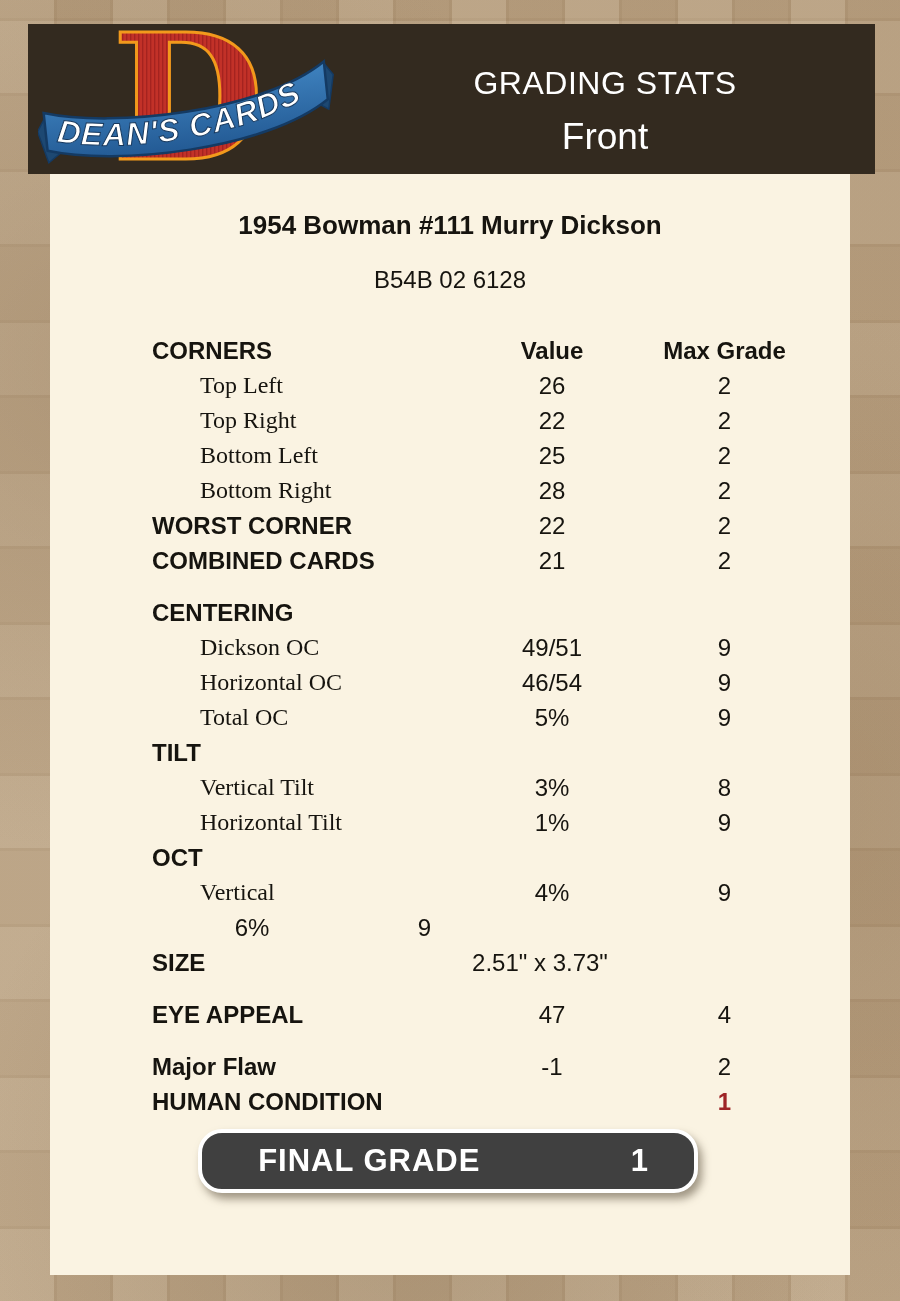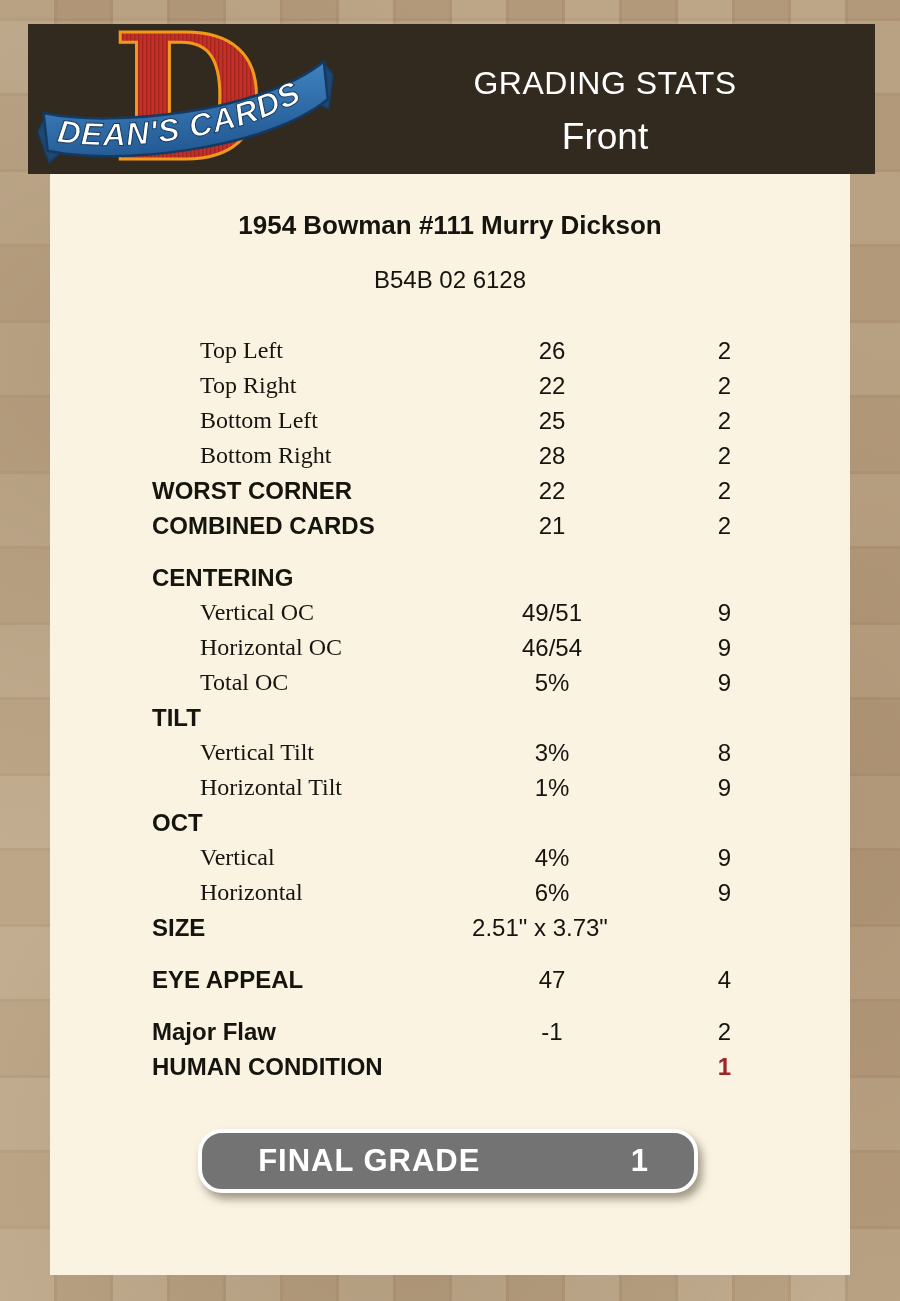--- a/index.html
+++ b/index.html
@@ -44,21 +44,21 @@
   .trow.indent .cell-label{padding-left:48px;font-family:Liberation Serif, serif;}
   .cell-value{width:200px;text-align:center;}
   .cell-max{width:145px;text-align:center;}
   .trow.hdr .cell{font-weight:bold;}
   .trow.bold .cell-label{font-weight:bold;}
   .trow.size .cell-value{transform:translateX(-12px);}
   .cell-max.red{color:#9e2426;font-weight:bold;}
   
   .final-grade{
     position:absolute;left:148px;top:955px;width:500px;height:64px;box-sizing:border-box;
-    background:#737373;border:4px solid #ffffff;border-radius:24px;
+    background:#404040;border:4px solid #ffffff;border-radius:24px;
     box-shadow:4px 6px 8px rgba(110,100,82,0.65);
     cursor:pointer;
   }
   .fg-label{
     position:absolute;left:0;top:0;width:68%;height:56px;line-height:56px;
     text-align:center;color:#ffffff;font-size:31px;font-weight:bold;letter-spacing:1px;
   }
   .fg-value{
     position:absolute;right:46px;top:0;height:56px;line-height:56px;
     color:#ffffff;font-size:31px;font-weight:bold;
@@ -96,20 +96,25 @@
     <div class="ht1">GRADING STATS</div>
     <div class="ht2">Front</div>
   </div>
 </div>
 
 <div class="panel">
   <div class="card-title">1954 Bowman #111 Murry Dickson</div>
   <div class="card-code">B54B 02 6128</div>
 
   <div class="grades-table" id="rows">
+      <div class="trow hdr">
+        <div class="cell cell-label">CORNERS</div>
+        <div class="cell cell-value">Value</div>
+        <div class="cell cell-max">Max Grade</div>
+      </div>
       <div class="trow indent">
         <div class="cell cell-label">Top Left</div>
         <div class="cell cell-value">26</div>
         <div class="cell cell-max">2</div>
       </div>
       <div class="trow indent">
         <div class="cell cell-label">Top Right</div>
         <div class="cell cell-value">22</div>
         <div class="cell cell-max">2</div>
       </div>
@@ -132,21 +137,21 @@
         <div class="cell cell-label">COMBINED CARDS</div>
         <div class="cell cell-value">21</div>
         <div class="cell cell-max">2</div>
       </div>
       <div class="trow bold gap">
         <div class="cell cell-label">CENTERING</div>
         <div class="cell cell-value"></div>
         <div class="cell cell-max"></div>
       </div>
       <div class="trow indent">
-        <div class="cell cell-label">Vertical OC</div>
+        <div class="cell cell-label">Dickson OC</div>
         <div class="cell cell-value">49/51</div>
         <div class="cell cell-max">9</div>
       </div>
       <div class="trow indent">
         <div class="cell cell-label">Horizontal OC</div>
         <div class="cell cell-value">46/54</div>
         <div class="cell cell-max">9</div>
       </div>
       <div class="trow indent">
         <div class="cell cell-label">Total OC</div>
@@ -172,21 +177,20 @@
         <div class="cell cell-label">OCT</div>
         <div class="cell cell-value"></div>
         <div class="cell cell-max"></div>
       </div>
       <div class="trow indent">
         <div class="cell cell-label">Vertical</div>
         <div class="cell cell-value">4%</div>
         <div class="cell cell-max">9</div>
       </div>
       <div class="trow indent">
-        <div class="cell cell-label">Horizontal</div>
         <div class="cell cell-value">6%</div>
         <div class="cell cell-max">9</div>
       </div>
       <div class="trow bold size">
         <div class="cell cell-label">SIZE</div>
         <div class="cell cell-value">2.51" x 3.73"</div>
         <div class="cell cell-max"></div>
       </div>
       <div class="trow bold gap">
         <div class="cell cell-label">EYE APPEAL</div>

